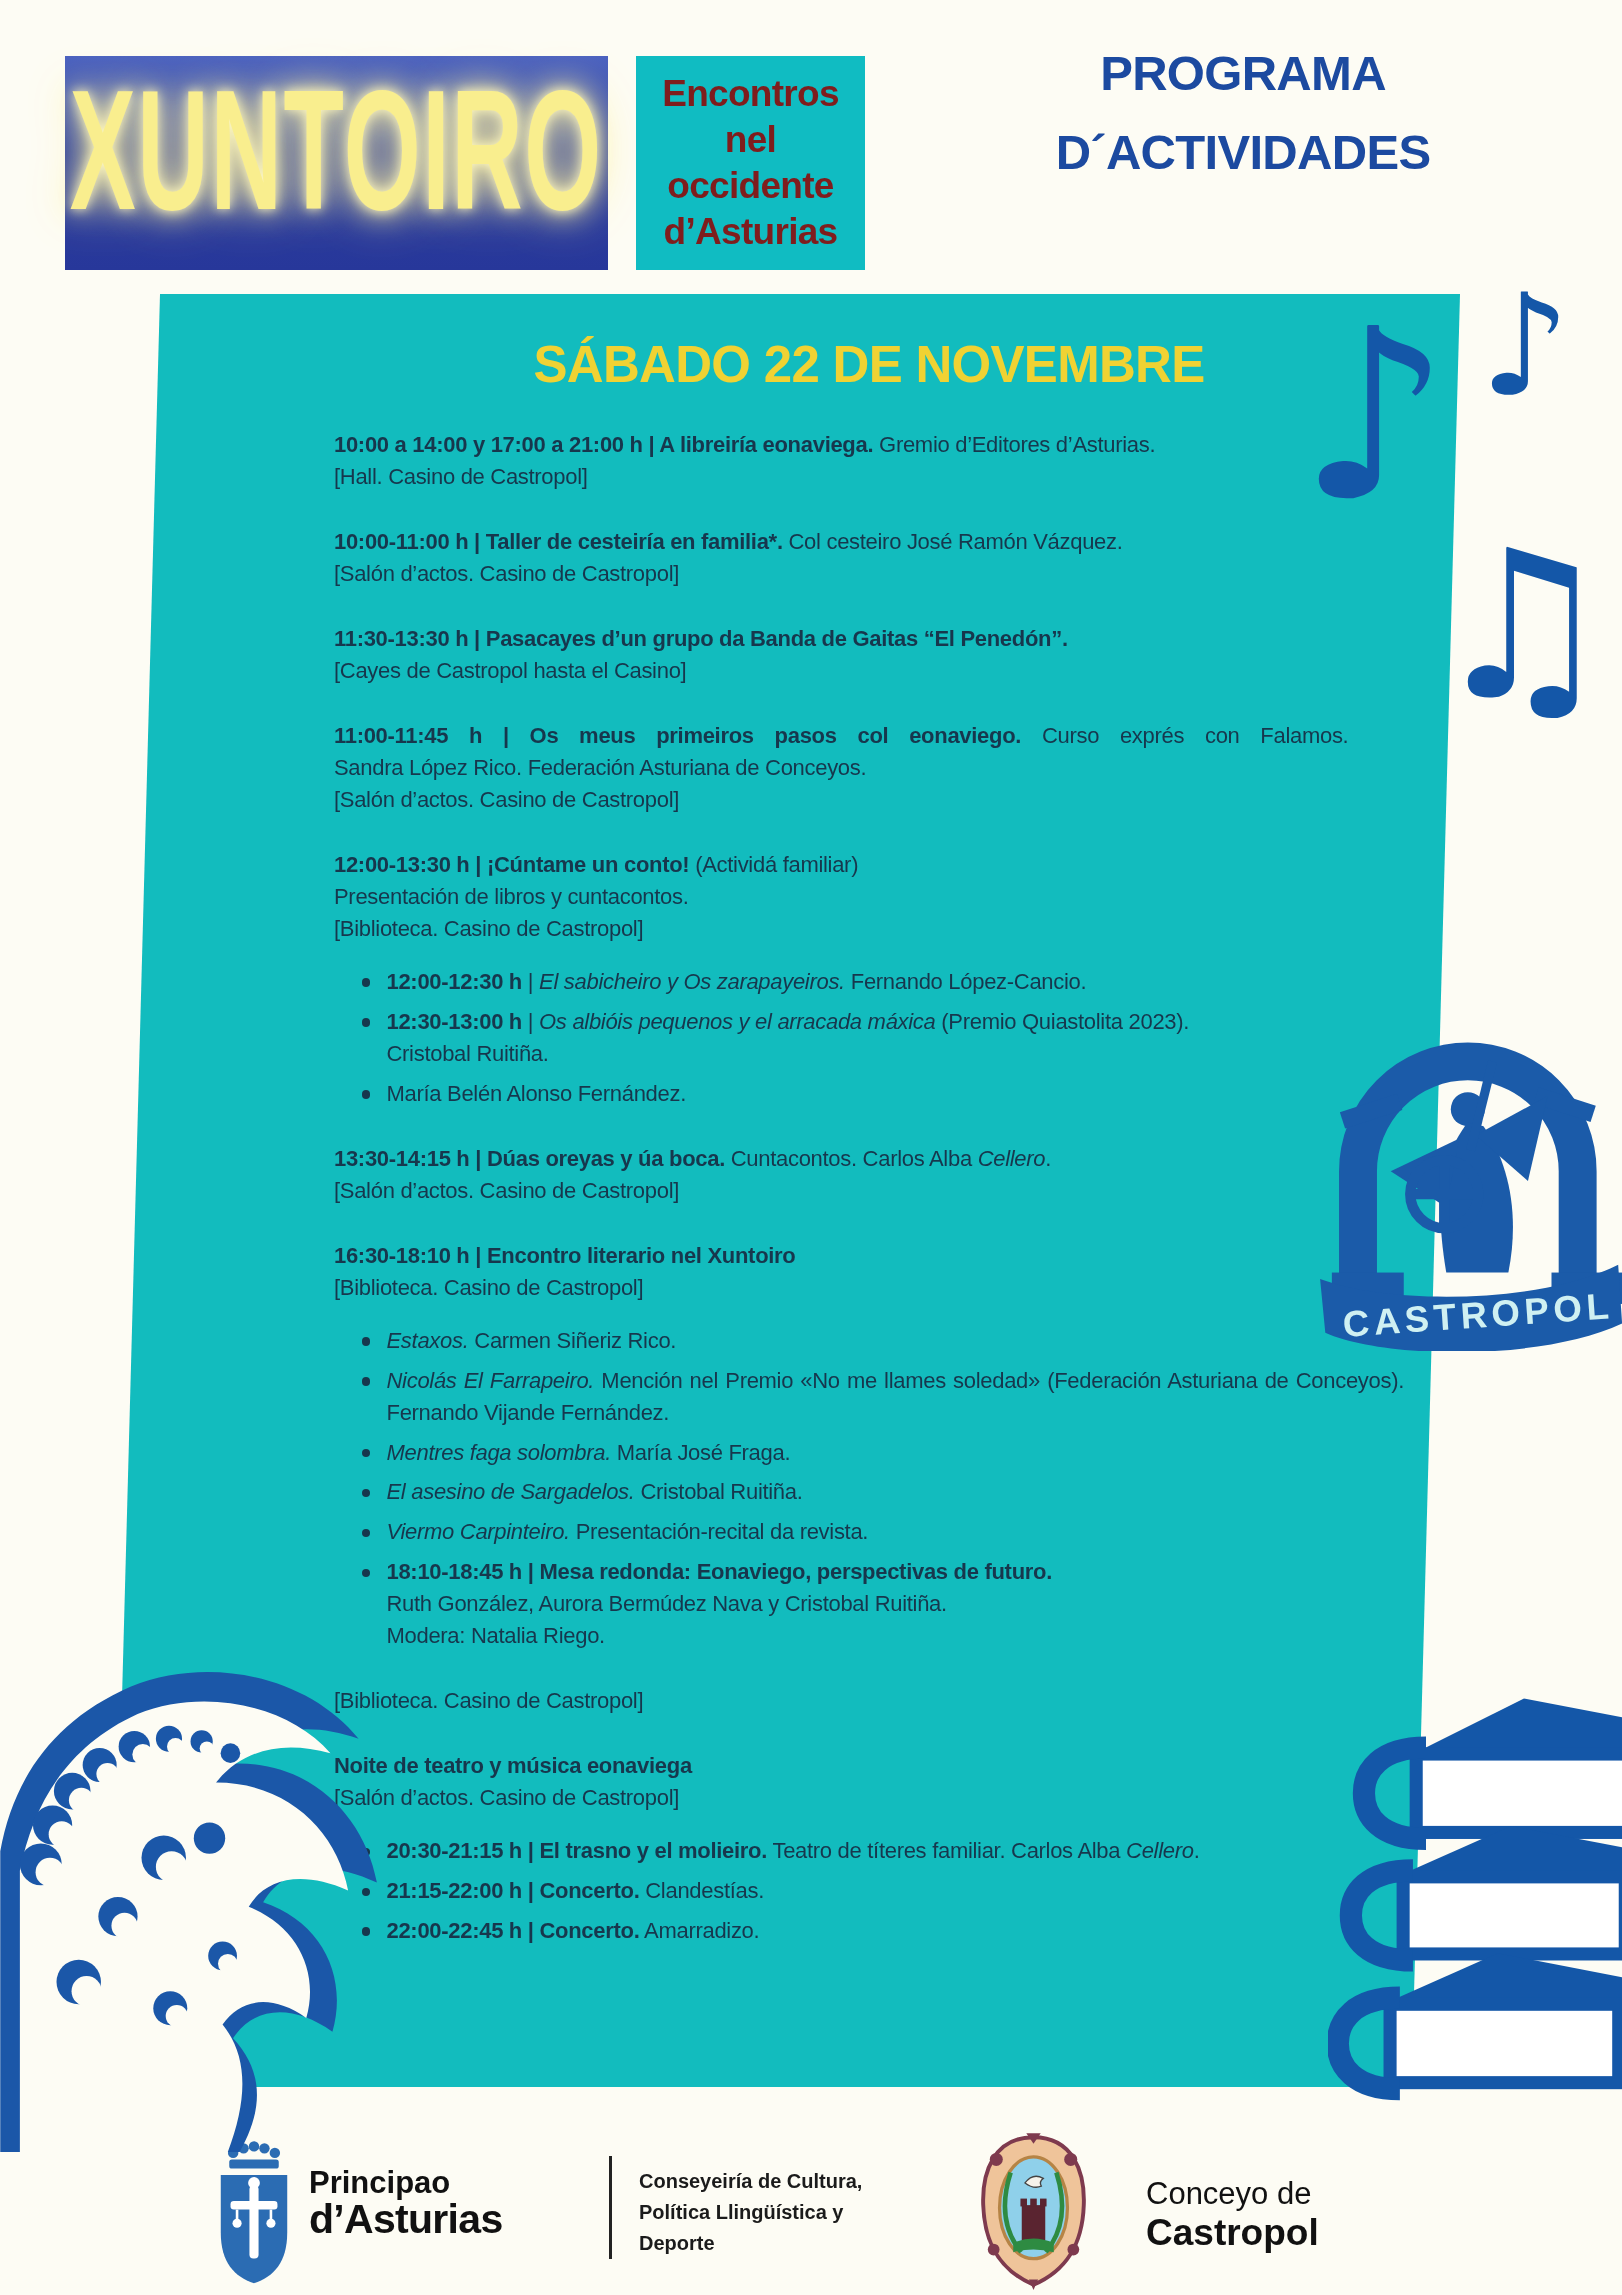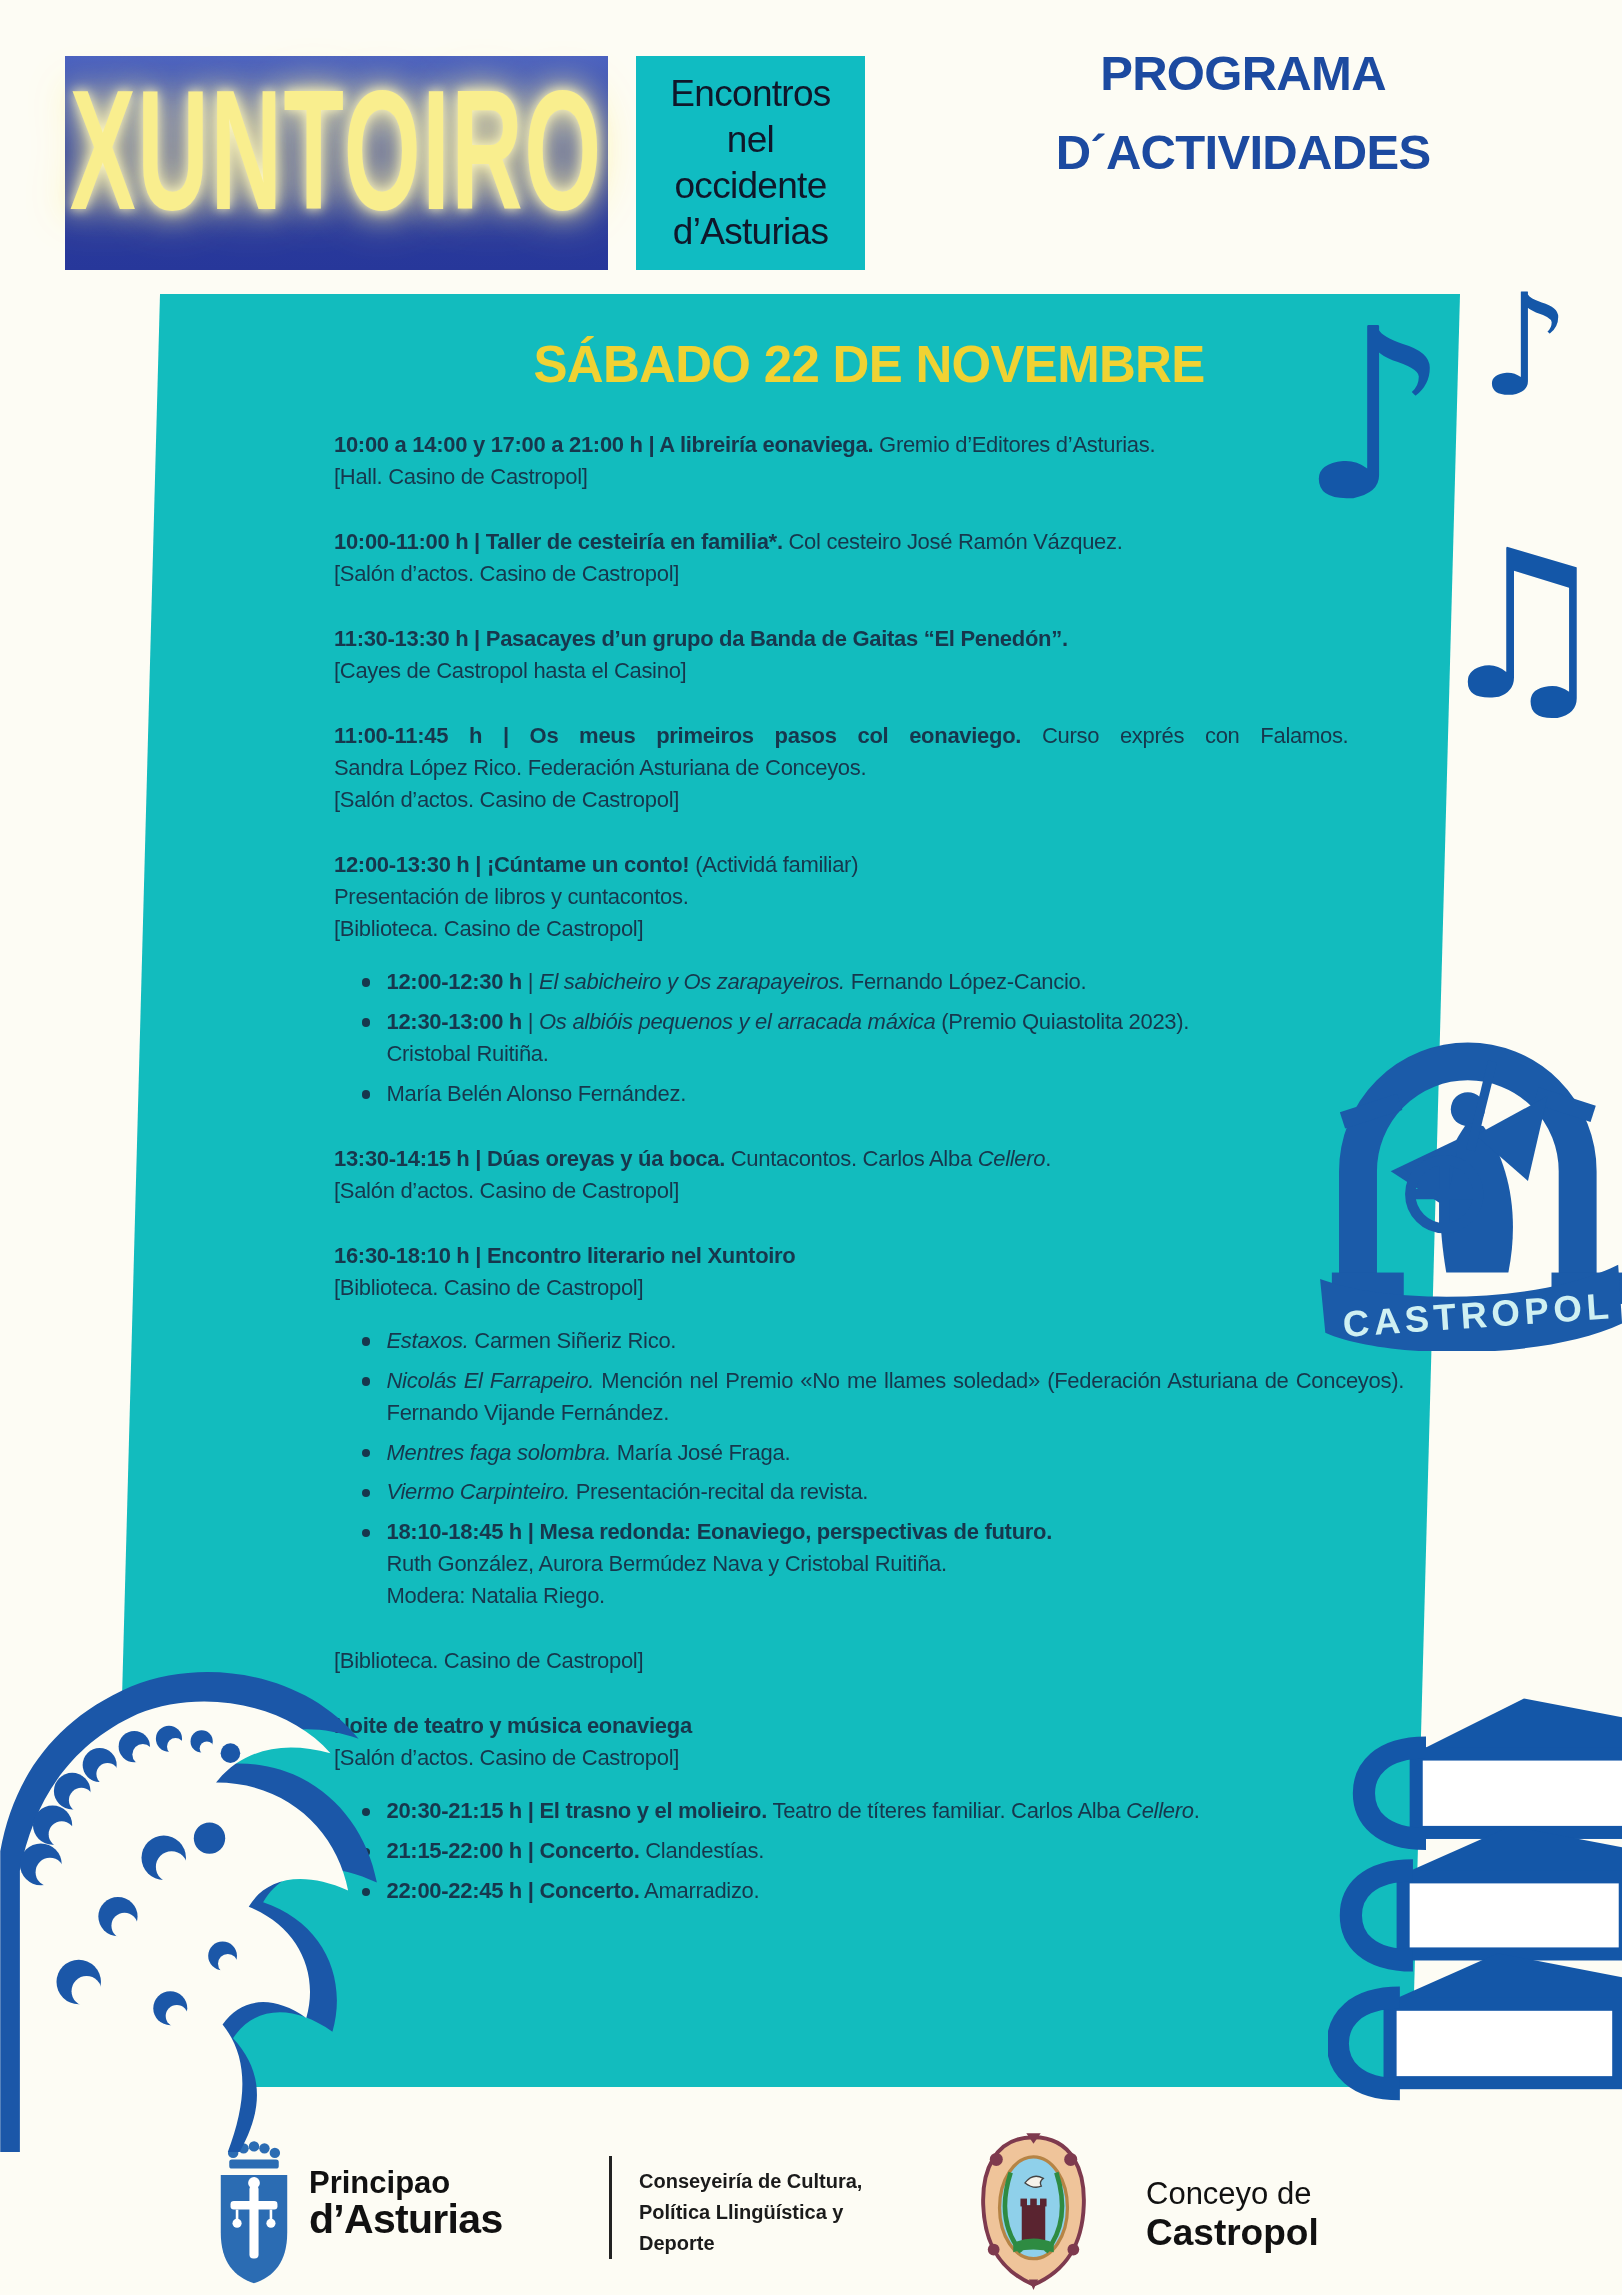--- a/index.html
+++ b/index.html
@@ -21,21 +21,21 @@
     color:#F9EE8E;white-space:nowrap;
     transform:scale(0.60,1.04);
     text-shadow:0 0 14.4px #FFF9C0,0 0 36px #FFF3A0,0 0 62px rgba(255,240,150,.85);
   }
   .encontros-box{
     position:absolute;left:636px;top:56px;width:229px;height:214px;
     background:#10BCC2;display:flex;flex-direction:column;justify-content:center;
     text-align:center;
   }
   .encontros-box div{
-    color:#0f172a;font-weight:400;font-size:37px;line-height:46px;letter-spacing:-0.7px;
+    color:#7f1d1d;font-weight:700;font-size:37px;line-height:46px;letter-spacing:-0.7px;
   }
   .programa{
     position:absolute;left:896px;top:34px;width:694px;
     text-align:center;color:#1C4AA0;font-weight:800;
     font-size:49px;line-height:79px;letter-spacing:-0.7px;
   }
   
   .panel{
     position:absolute;left:160px;top:294px;width:1300px;height:1793px;
     background:#12BCBE;
@@ -149,20 +149,23 @@
         <div class="line">[Biblioteca. Casino de Castropol]</div>
         <ul class="bullets">
           <li>
             <div class="line"><span class="i">Estaxos.</span><span> Carmen Siñeriz Rico.</span></div>
           </li>
           <li>
             <div class="line justify"><span class="i">Nicolás El Farrapeiro.</span><span> Mención nel Premio «No me llames soledad» (Federación Asturiana de Conceyos). Fernando Vijande Fernández.</span></div>
           </li>
           <li>
             <div class="line"><span class="i">Mentres faga solombra.</span><span> María José Fraga.</span></div>
+          </li>
+          <li>
+            <div class="line"><span class="i">El asesino de Sargadelos.</span><span> Cristobal Ruitiña.</span></div>
           </li>
           <li>
             <div class="line"><span class="i">Viermo Carpinteiro.</span><span> Presentación-recital da revista.</span></div>
           </li>
           <li class="gap">
             <div class="line"><span class="b">18:10-18:45 h | Mesa redonda: Eonaviego, perspectivas de futuro.</span></div>
             <div class="line"><span>Ruth González, Aurora Bermúdez Nava y Cristobal Ruitiña.</span></div>
             <div class="line"><span>Modera: Natalia Riego.</span></div>
           </li>
         </ul>

